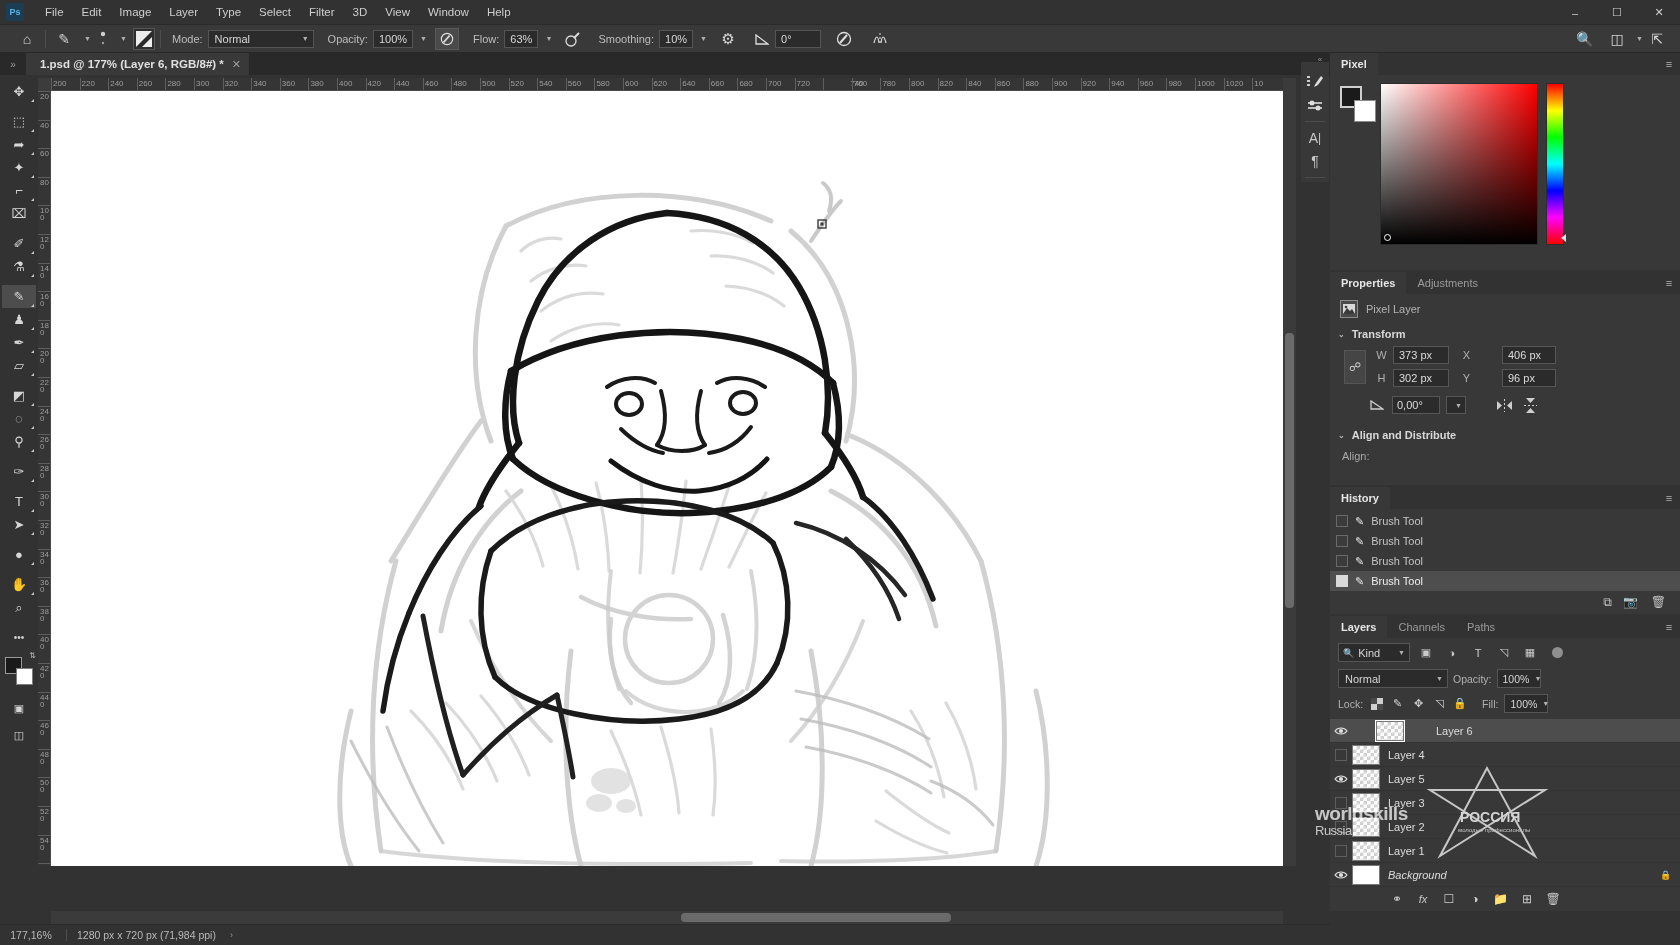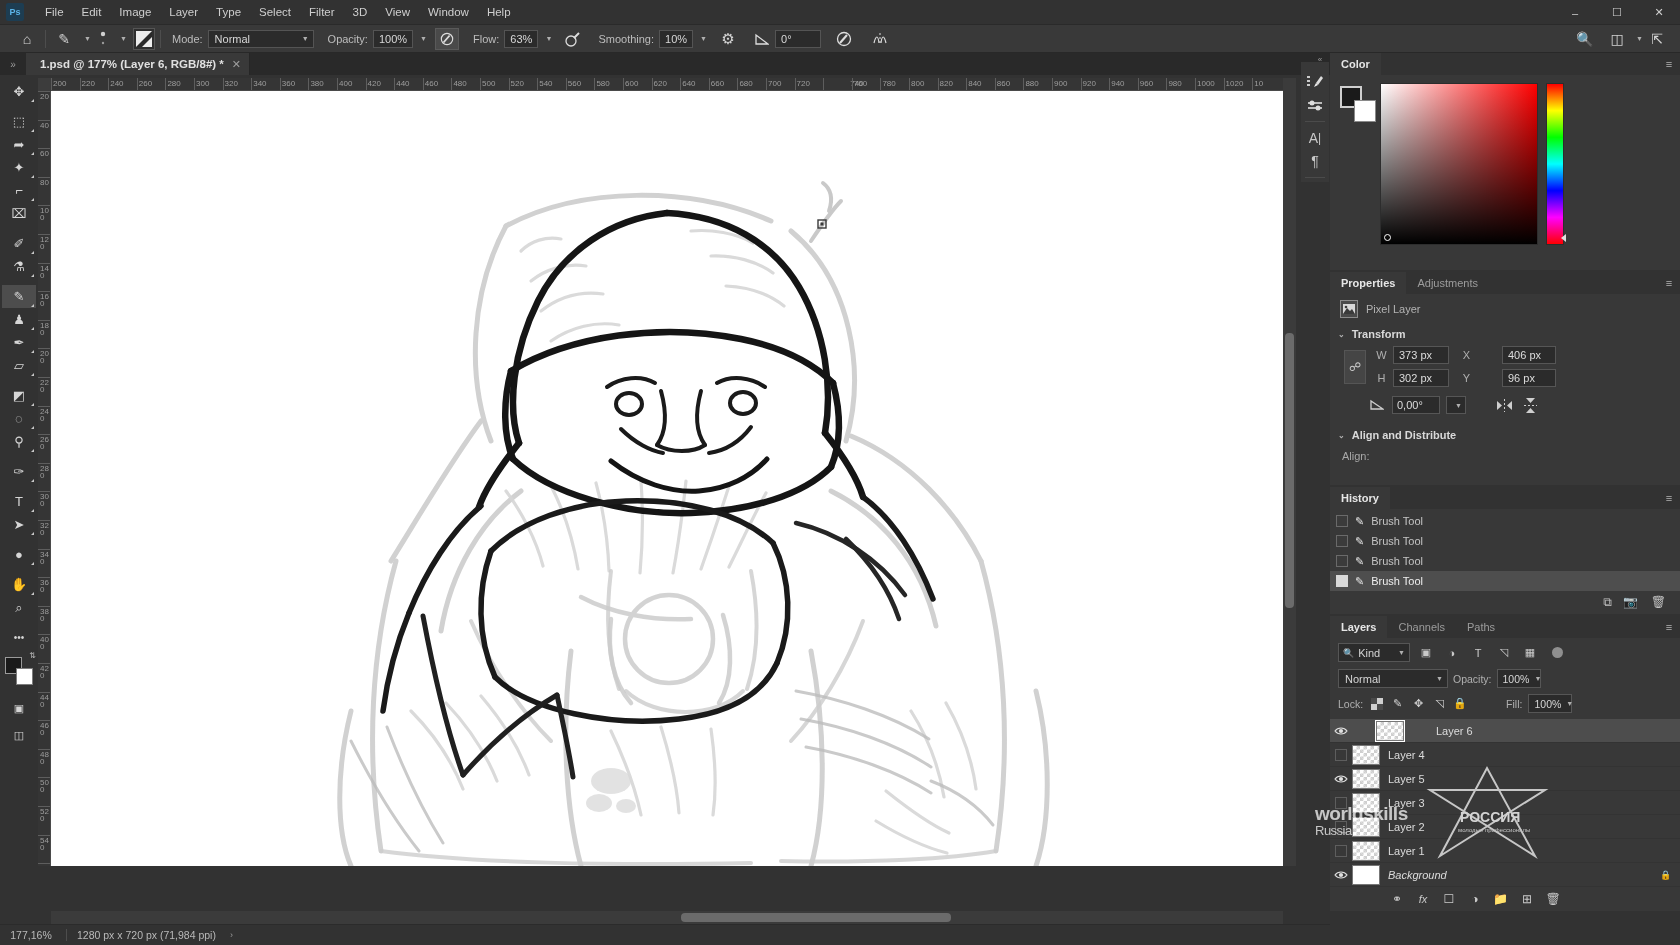--- a/index.html
+++ b/index.html
@@ -769,21 +769,21 @@
     <div class="dock-divider"></div>
     <div class="dock-ic" style="font-size:14px">A<span style="font-size:12px;">|</span></div>
     <div class="dock-ic" style="font-size:14px">¶</div>
     <div class="dock-divider"></div>
   </div>
 
   <div class="rightdock">
 
     <div class="panel">
       <div class="panel-tabs">
-        <div class="ptab active">Color</div>
+        <div class="ptab active">Pixel</div>
         <div class="panel-menu">≡</div>
       </div>
       <div class="color-body">
         <div class="cp-swatches">
           <div class="cp-fg"></div>
           <div class="cp-bg"></div>
         </div>
         <div class="cp-field">
           <div class="cp-marker"></div>
         </div>
@@ -934,21 +934,21 @@
           <svg width="12" height="12" viewBox="0 0 12 12">
               <rect width="12" height="12" fill="#cfcfcf"></rect>
               <rect x="0" y="0" width="6" height="6" fill="#4a4a4a"></rect>
               <rect x="6" y="6" width="6" height="6" fill="#4a4a4a"></rect>
             </svg>
         </div>
         <div class="lock-ic">✎</div>
         <div class="lock-ic">✥</div>
         <div class="lock-ic">◹</div>
         <div class="lock-ic">🔒</div>
-        <span style="margin-left:32px">Fill:</span>
+        <span style="margin-left:8px">Fill:</span>
         <div class="op-in">
           <span>100%</span>
           <span class="caret">▼</span>
         </div>
       </div>
       <div id="layers-list">
           <div class="layer-row sel">
             <div class="eye">
               <svg width="14" height="10" viewBox="0 0 14 10">
                 <path d="M1 5 C4 1, 10 1, 13 5 C10 9, 4 9, 1 5 Z" fill="none" stroke="#e0e0e0" stroke-width="1.2"></path>

